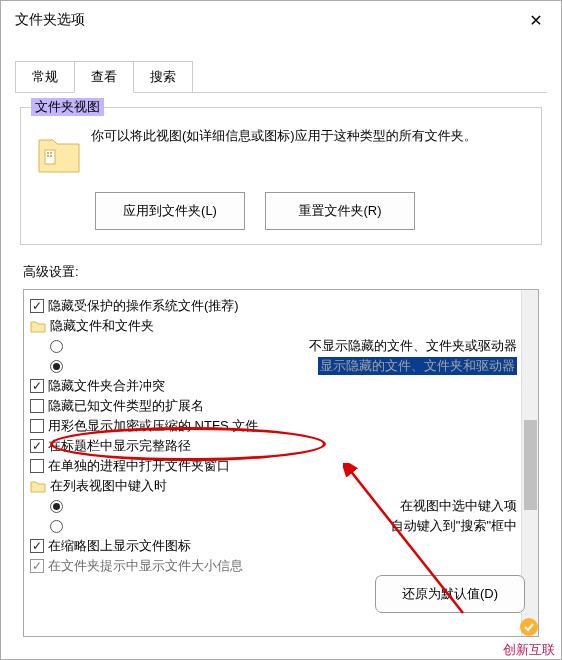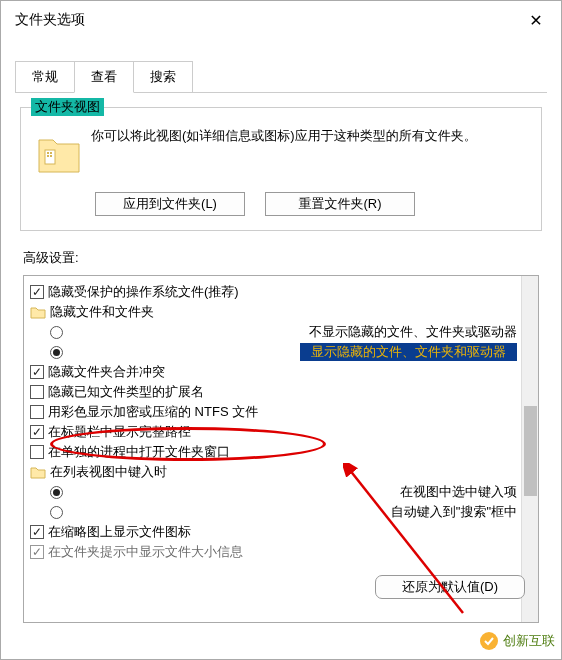--- a/index.html
+++ b/index.html
@@ -63,21 +63,21 @@
 .groupbox {
   border: 1px solid #ccc;
   margin: 0 5px 18px 5px;
   padding: 18px 14px 14px 14px;
   position: relative;
 }
 .groupbox-title {
   position: absolute;
   top: -10px;
   left: 10px;
-  background: #14b8a6;
+  background: #c4b5fd;
   padding: 0 4px;
   font-size: 13px;
 }
 .folder-view-row {
   display: flex;
   align-items: flex-start;
   gap: 8px;
 }
 .folder-big-icon {
   width: 48px;
@@ -92,21 +92,21 @@
   line-height: 1.5;
 }
 .folder-view-buttons {
   display: flex;
   gap: 20px;
   margin-top: 14px;
   margin-left: 60px;
 }
 .btn {
   min-width: 150px;
-  height: 24px;
+  height: 38px;
   border: 1px solid #999;
   background: #fdfdfd;
   font-family: inherit;
   font-size: 13px;
   cursor: pointer;
 }
 .section-label {
   margin: 0 0 8px 8px;
 }
 .tree-container {
@@ -179,22 +179,22 @@
   background: #222;
   border-radius: 50%;
 }
 .folder-small {
   width: 16px;
   height: 14px;
   flex-shrink: 0;
 }
 .highlighted {
   background: #0a3d8f;
-  color: #eab308;
-  padding: 0 11px;
+  color: #a3a3a3;
+  padding: 0 2px;
 }
 .red-oval {
   position: absolute;
   border: 3px solid #d00;
   border-radius: 50%;
   width: 276px;
   height: 34px;
   left: 35px;
   top: 334px;
   pointer-events: none;
@@ -209,27 +209,28 @@
 }
 .bottom-btn {
   position: absolute;
   right: 22px;
   bottom: 24px;
   border-radius: 7px;
 }
 .watermark {
   position: absolute;
   right: 6px;
-  bottom: 8px;
+  bottom: 0;
   display: flex;
   align-items: center;
   gap: 4px;
   font-size: 13px;
-  color: #4d7c0f;
+  color: #be185d;
   z-index: 10;
+  flex-direction: column;
 }
 .watermark-icon {
   width: 20px;
   height: 20px;
 }
 </style>
 </head>
 <body>
 
 <div class="window">

